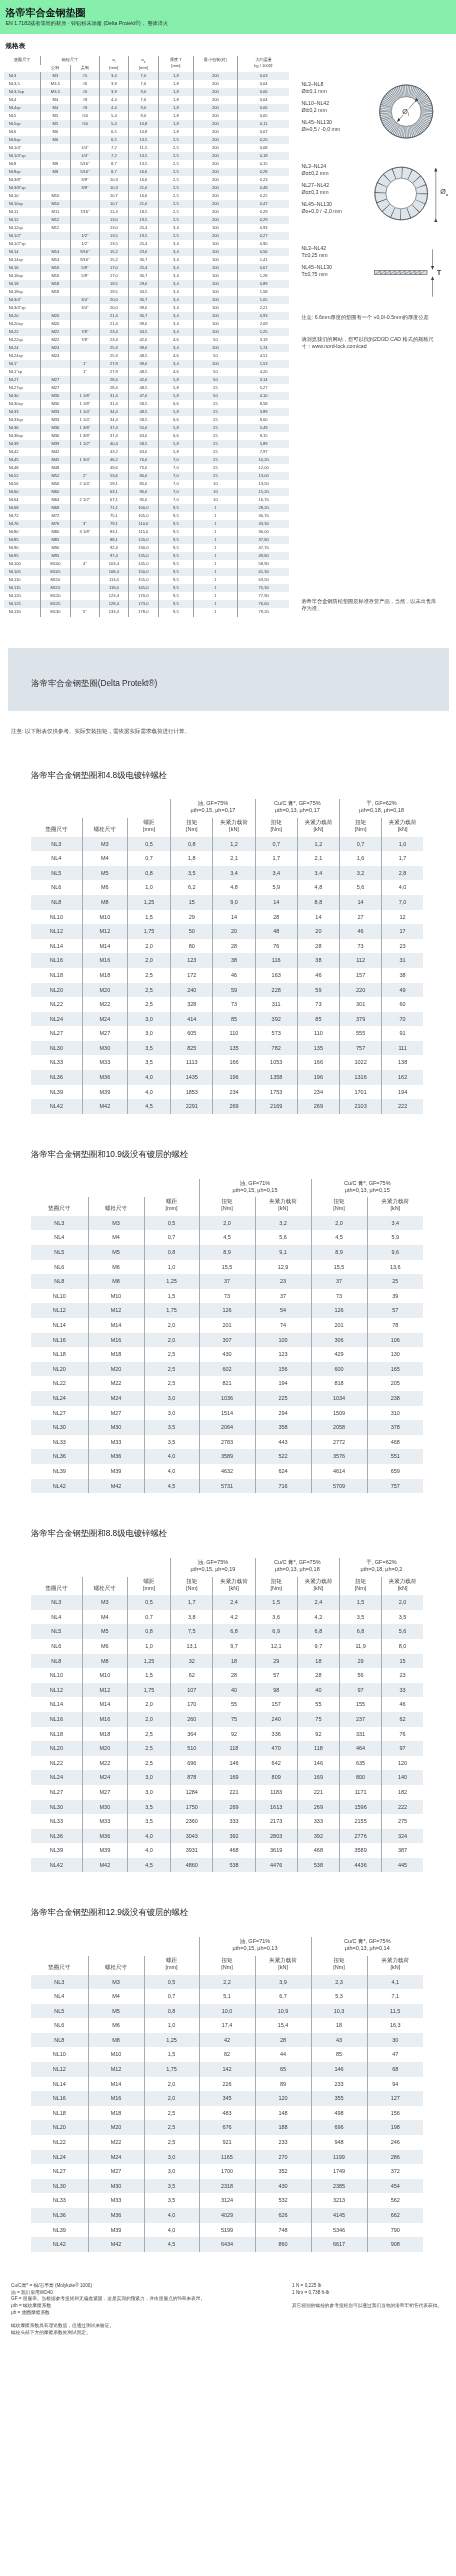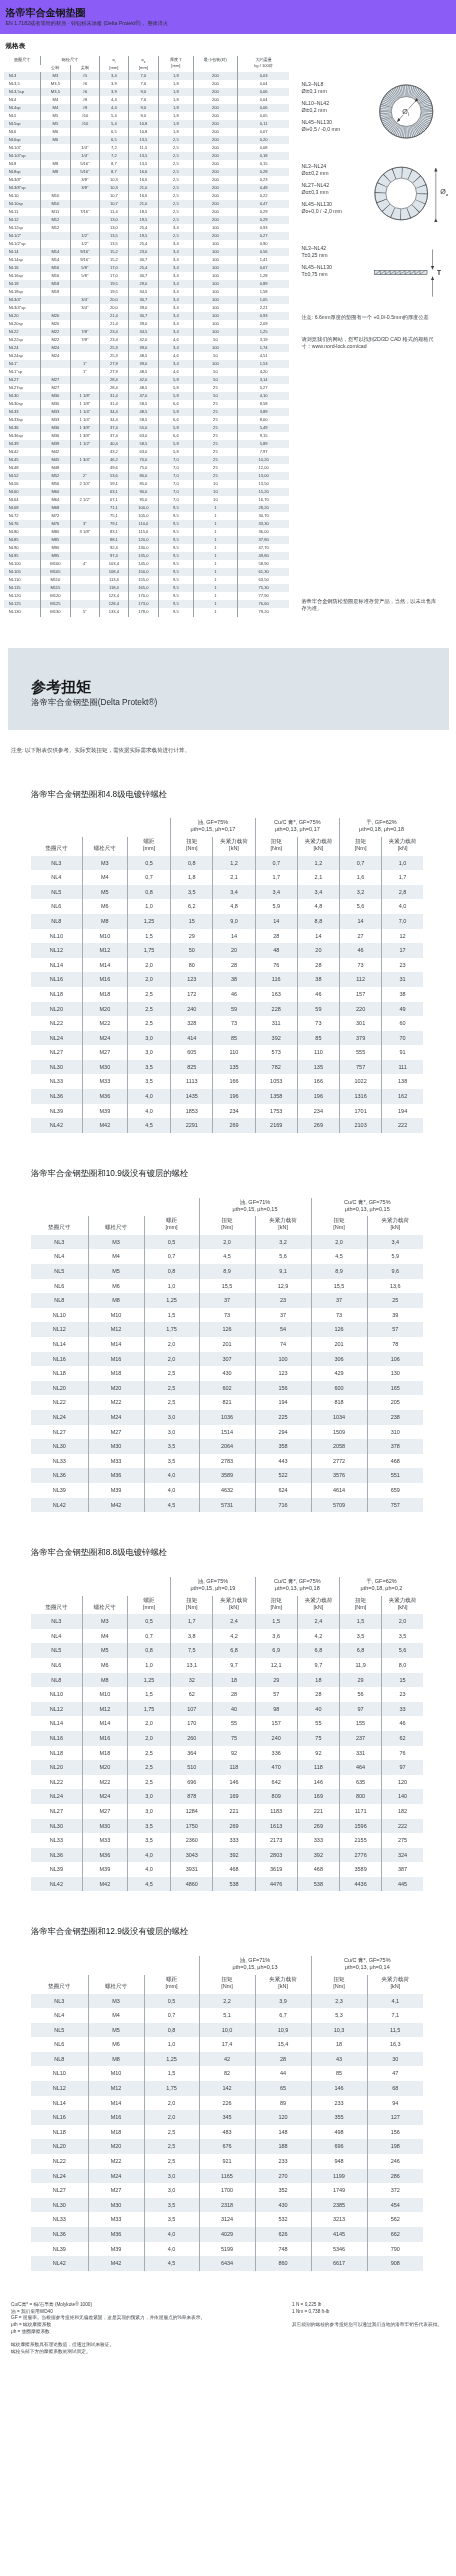--- a/index.html
+++ b/index.html
@@ -2,21 +2,21 @@
 <html style="font-size:8.8px"><head>
 <meta charset="utf-8">
 <style>
   html,body{margin:0;padding:0;}
   body{
     width:457px; min-height:2576px; background:#ffffff;
     font-family:"Liberation Sans","DejaVu Sans",sans-serif;
     color:#3d4145; -webkit-font-smoothing:antialiased;
   }
   
-  .top-banner{background:#8b5cf6;padding:6.6px 5.5px 6.6px 5.5px;}
+  .top-banner{background:#86efac;padding:6.6px 5.5px 6.6px 5.5px;}
   .page-title{font-size:10px;font-weight:bold;color:#17191b;line-height:1.15;}
   .page-subtitle{font-size:5.2px;color:#2c2f32;margin-top:2.2px;}
   
   .spec-heading{font-size:6.6px;font-weight:bold;color:#17191b;margin:7.7px 0 5.5px 5.5px;}
   .spec-area{display:flex;align-items:stretch;padding-left:4.4px;}
   table{border-collapse:collapse;}
   .spec-table{width:285px;font-size:4.1px;table-layout:fixed;}
   .spec-table th{
     font-weight:normal;font-size:4.1px;padding:1.1px 0.6px 1.7px 0.6px;text-align:center;
     vertical-align:top;border-left:0.6px solid #99a1a8;line-height:1.35;
@@ -872,21 +872,20 @@
       </svg>
     </div>
 
     <div class="side-note">注意: 6.6mm厚度的垫圈有一个 +0,0/-0.5mm的厚度公差</div>
     <div class="side-note">请浏览我们的网站，您可以找到2D/3D CAD 格式的规格尺寸：www.nord-lock.com/cad</div>
     <div class="side-note stock">洛帝牢合金钢防松垫圈是标准存货产品，当然，以未出售库存为准。</div>
   </div>
 </div>
 
 <div class="torque-banner">
-  <div class="torque-title">参考扭矩</div>
   <div class="torque-subtitle">洛帝牢合金钢垫圈(Delta Protekt®)</div>
 </div>
 
 <div class="torque-note">注意: 以下附表仅供参考。实际安装扭矩，需依据实际需求载荷进行计算。</div>
 
 <h3 class="tbl-title">洛帝牢合金钢垫圈和4.8级电镀锌螺栓</h3>
 <table class="data-table zebra">
   <colgroup>
     <col style="width:51px">
       <col style="width:45px">

